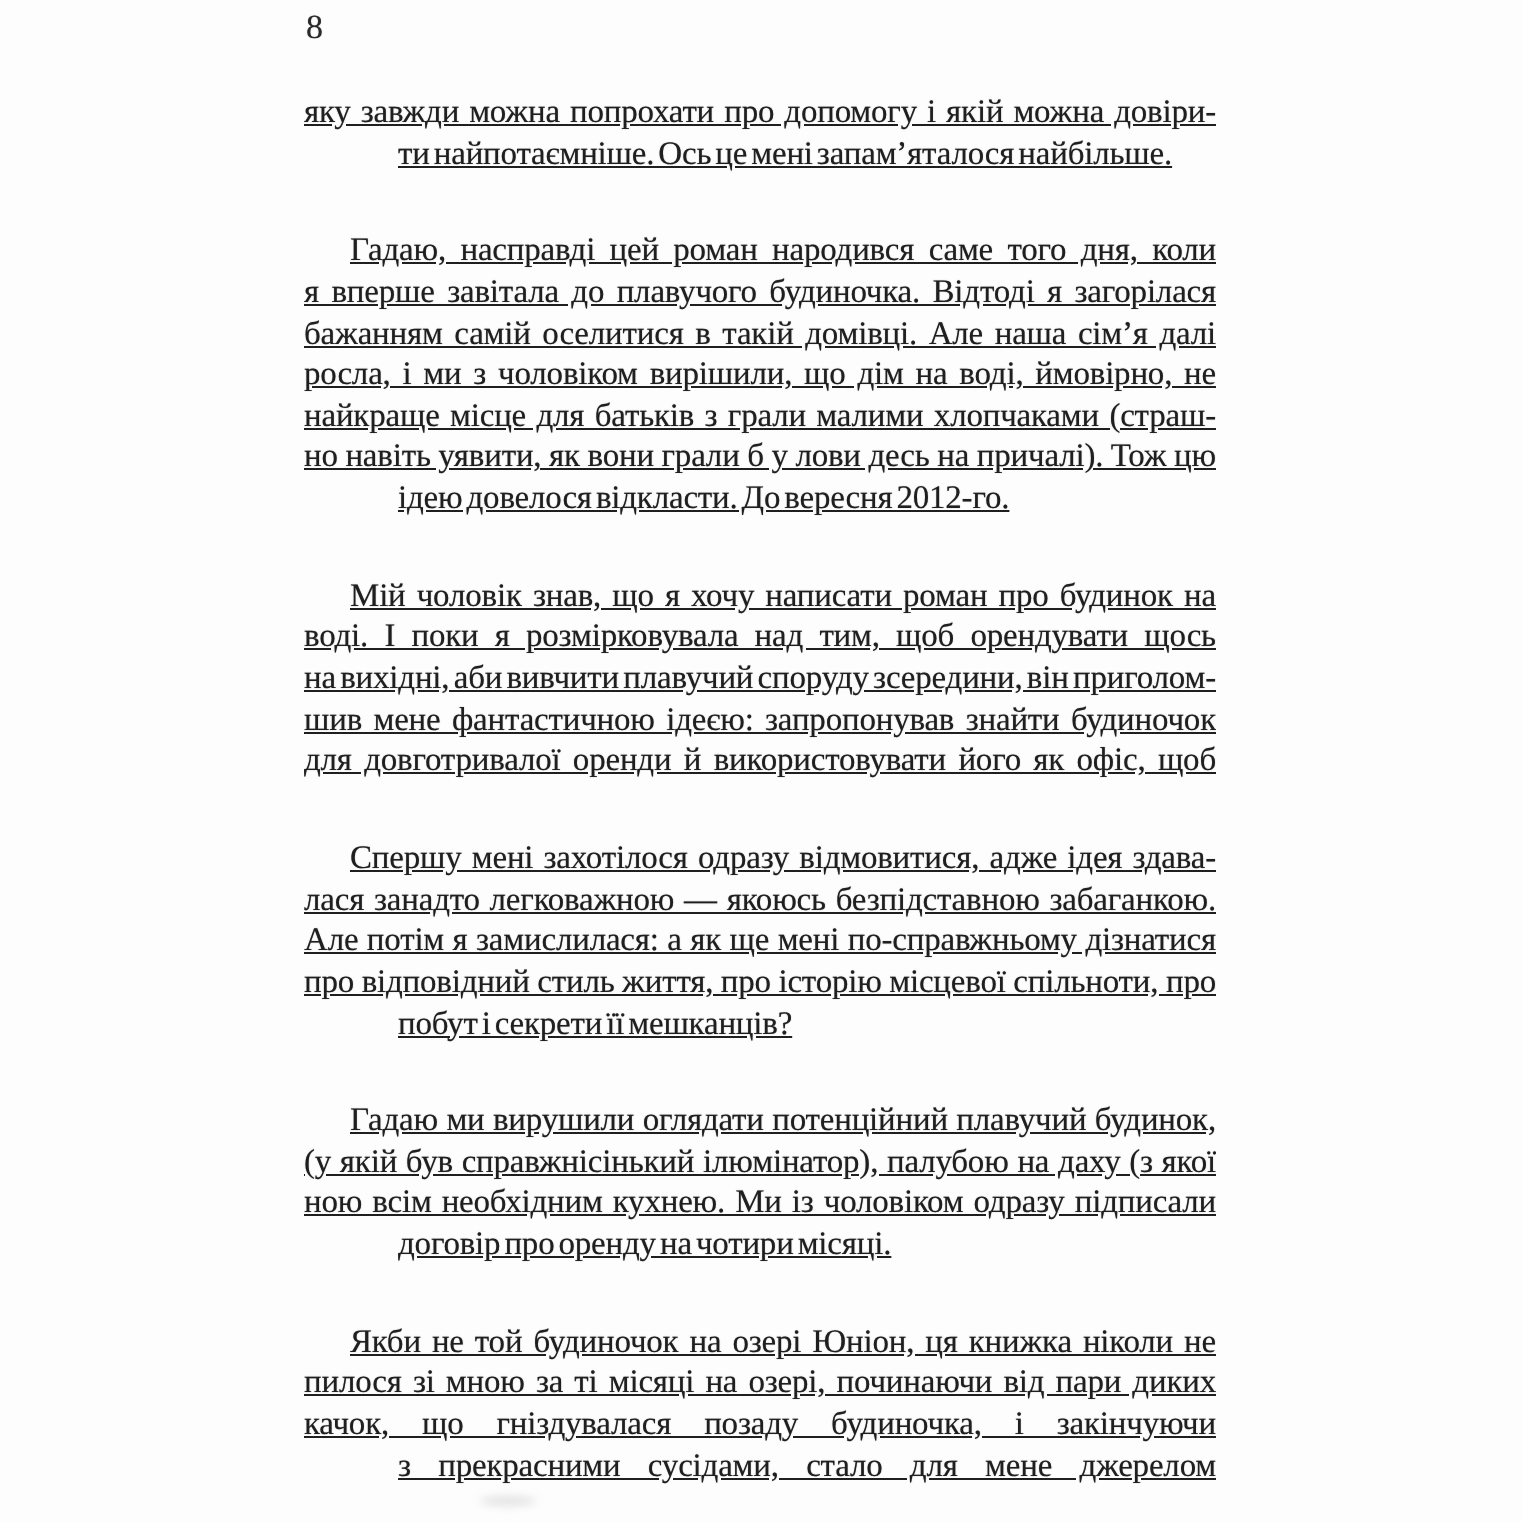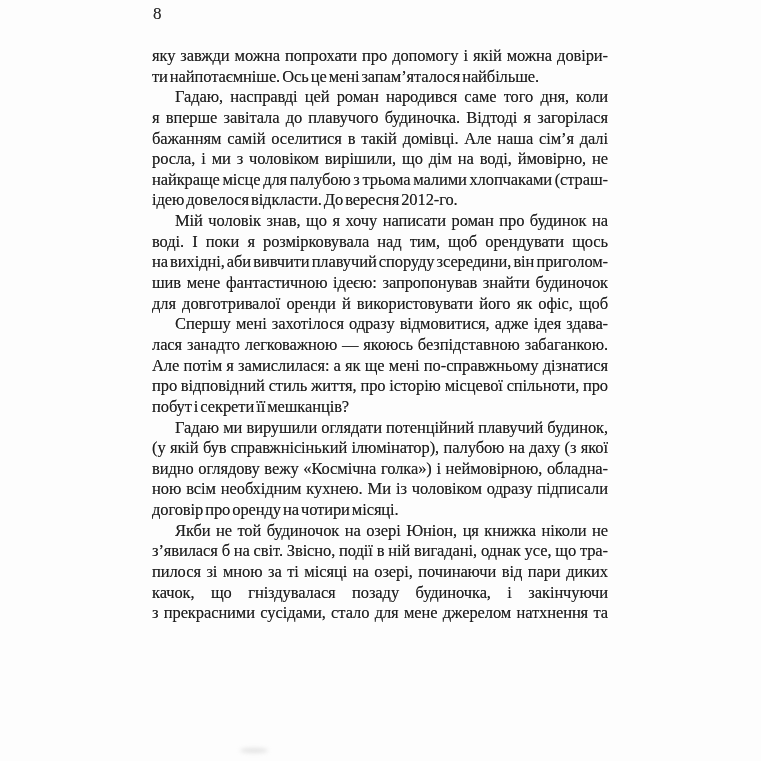--- a/index.html
+++ b/index.html
@@ -35,26 +35,29 @@
     line-height: 20.65px;
     height: 20.65px;
     letter-spacing: -0.1px;
     word-spacing: -2px;
     text-align: justify;
     text-align-last: justify;
     white-space: normal;
     overflow: hidden;
     color: #1f1f1f;
     text-shadow: 0 0 0.5px rgba(35,35,35,0.6);
+    text-decoration: underline;
   }
   .line.last {
     text-align-last: left;
+    margin-left: 47px;
   }
   .line.indent {
     text-indent: 23px;
+    margin-top: 28px;
   }
   .scan-smudge {
     position: absolute;
     left: 240px;
     top: 748px;
     width: 28px;
     height: 5px;
     background: rgba(150,150,150,0.25);
     border-radius: 50%;
     filter: blur(2px);
@@ -66,38 +69,37 @@
 <div class="page">
   <div class="page-number">8</div>
 
   <div class="text-block">
       <div class="line">яку завжди можна попрохати про допомогу і якій можна довіри-</div>
       <div class="line last">ти найпотаємніше. Ось це мені запам’яталося найбільше.</div>
       <div class="line indent">Гадаю, насправді цей роман народився саме того дня, коли</div>
       <div class="line">я вперше завітала до плавучого будиночка. Відтоді я загорілася</div>
       <div class="line">бажанням самій оселитися в такій домівці. Але наша сім’я далі</div>
       <div class="line">росла, і ми з чоловіком вирішили, що дім на воді, ймовірно, не</div>
-      <div class="line">найкраще місце для палубою з трьома малими хлопчаками (страш-</div>
+      <div class="line">найкраще місце для батьків з грали малими хлопчаками (страш-</div>
+      <div class="line">но навіть уявити, як вони грали б у лови десь на причалі). Тож цю</div>
       <div class="line last">ідею довелося відкласти. До вересня 2012-го.</div>
       <div class="line indent">Мій чоловік знав, що я хочу написати роман про будинок на</div>
       <div class="line">воді. І поки я розмірковувала над тим, щоб орендувати щось</div>
       <div class="line">на вихідні, аби вивчити плавучий споруду зсередини, він приголом-</div>
       <div class="line">шив мене фантастичною ідеєю: запропонував знайти будиночок</div>
       <div class="line">для довготривалої оренди й використовувати його як офіс, щоб</div>
       <div class="line indent">Спершу мені захотілося одразу відмовитися, адже ідея здава-</div>
       <div class="line">лася занадто легковажною — якоюсь безпідставною забаганкою.</div>
       <div class="line">Але потім я замислилася: а як ще мені по-справжньому дізнатися</div>
       <div class="line">про відповідний стиль життя, про історію місцевої спільноти, про</div>
       <div class="line last">побут і секрети її мешканців?</div>
       <div class="line indent">Гадаю ми вирушили оглядати потенційний плавучий будинок,</div>
       <div class="line">(у якій був справжнісінький ілюмінатор), палубою на даху (з якої</div>
-      <div class="line">видно оглядову вежу «Космічна голка») і неймовірною, обладна-</div>
       <div class="line">ною всім необхідним кухнею. Ми із чоловіком одразу підписали</div>
       <div class="line last">договір про оренду на чотири місяці.</div>
       <div class="line indent">Якби не той будиночок на озері Юніон, ця книжка ніколи не</div>
-      <div class="line">з’явилася б на світ. Звісно, події в ній вигадані, однак усе, що тра-</div>
       <div class="line">пилося зі мною за ті місяці на озері, починаючи від пари диких</div>
       <div class="line">качок, що гніздувалася позаду будиночка, і закінчуючи знайомством</div>
       <div class="line last">з прекрасними сусідами, стало для мене джерелом натхнення та ідей.</div>
     </div>
 
   <div class="scan-smudge"></div>
 </div>
 
 </body></html>

